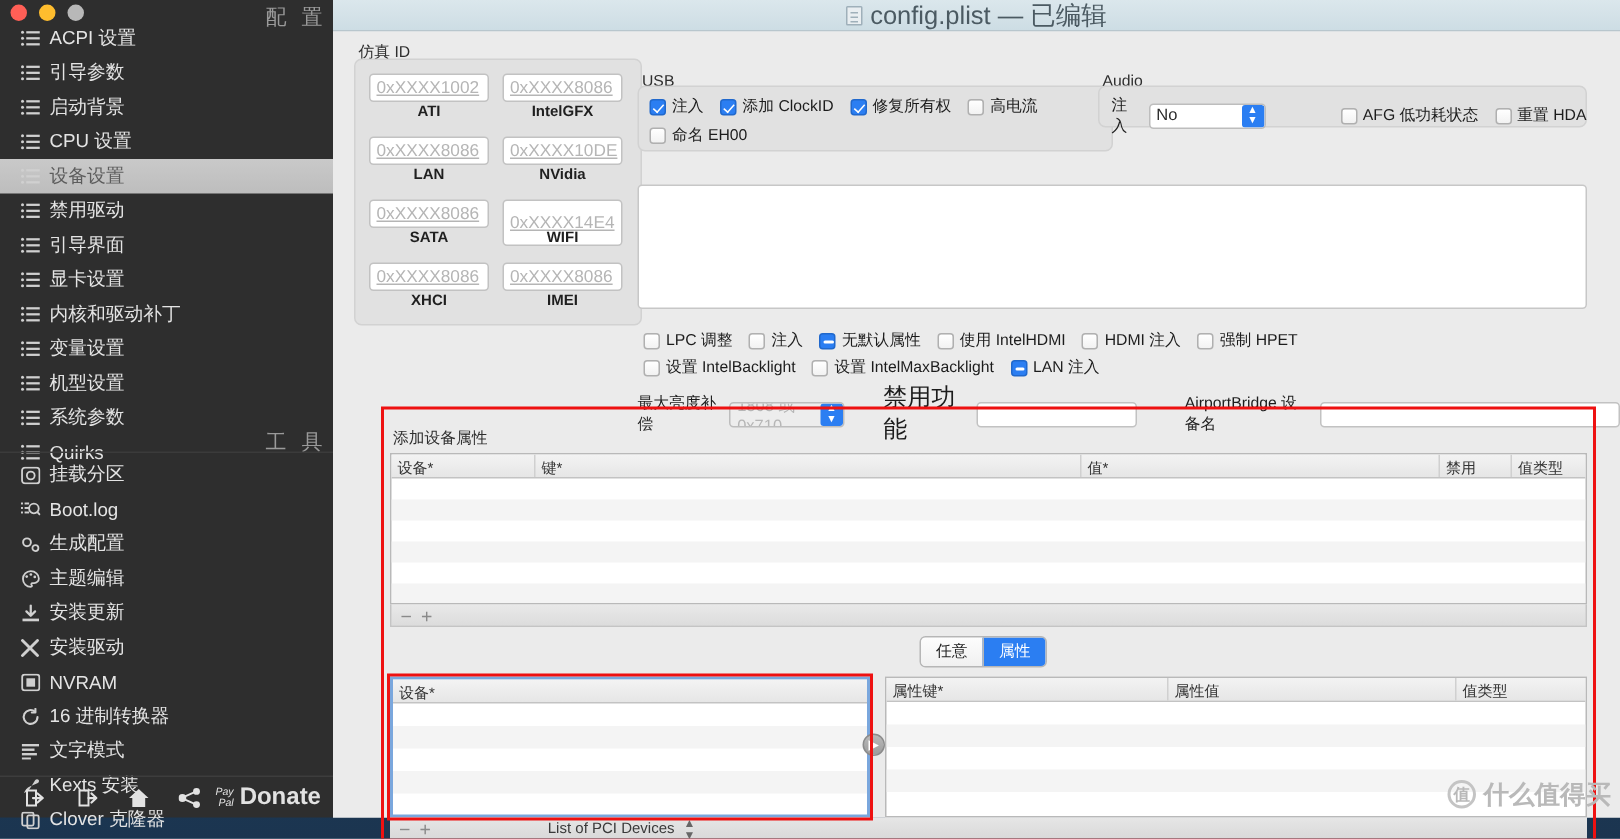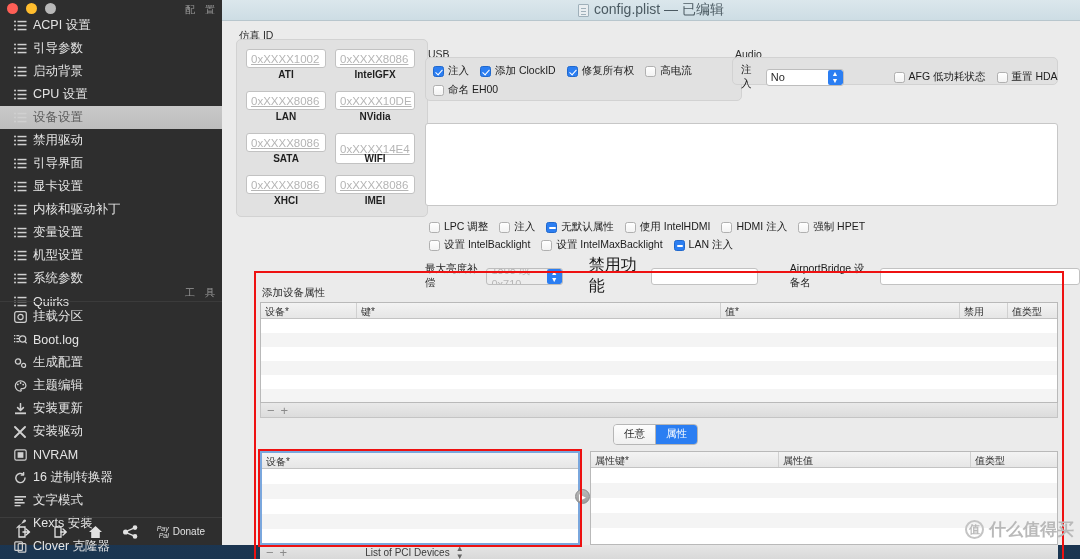--- a/index.html
+++ b/index.html
@@ -25,21 +25,21 @@
   }
   .traffic {
     position: absolute; left: 7px; top: 3px; display: flex; gap: 8px; align-items: center;
   }
   .dot { width: 11px; height: 11px; border-radius: 50%; }
   .dot.r { background: #ff5f56; }
   .dot.y { background: #ffbd2e; }
   .dot.g { background: #b8b8b8; }
 
   .corner-label {
-    position: absolute; color: #9a9a9a; font-size: 10px; letter-spacing: 1px;
+    position: absolute; color: #9a9a9a; font-size: 14px; letter-spacing: 1px;
     user-select: none;
     font-family: Liberation Mono, monospace;
   }
   .corner-label.cfg { right: 6px; top: 3px; }
   .corner-label.tools { right: 6px; top: 286px; }
   .corner-label span { display: inline-block; margin-left: 9px; }
 
   .nav { position: absolute; left: 0; top: 14px; width: 222px; }
   .nav-item {
     height: 23px; display: flex; align-items: center; padding-left: 14px;
@@ -70,34 +70,34 @@
     position: absolute; left: 0; bottom: 0; width: 222px; height: 28px;
     border-top: 1px solid #3d3d3d;
     display: flex; align-items: center; gap: 0; padding: 0 8px;
   }
   .dock-btn {
     flex: 1; display: flex; align-items: center; justify-content: center;
     color: #e2e2e2;
   }
   .dock-btn.donate { flex: 1.9; gap: 4px; }
   .paypal { font-size: 7px; line-height: 7px; font-style: italic; text-align: right; }
-  .donate-text { font-size: 10px; font-weight: normal; }
+  .donate-text { font-size: 16px; font-weight: bold; }
 
   
   .window {
     position: absolute; left: 222px; top: 0; width: 858px; height: 545px;
     background: #ebebeb;
   }
   .titlebar {
     height: 21px; width: 858px;
     background: linear-gradient(180deg,#dbe7ec,#cddde4);
     display: flex; align-items: center; justify-content: center; gap: 5px;
     border-bottom: 1px solid #b8c6cd;
   }
-  .title-text { font-size: 14px; color: #4b5a62; }
+  .title-text { font-size: 17px; color: #4b5a62; }
   .doc-ico {
     width: 11px; height: 13px; background: #e9eef1; border: 1px solid #9fb0ba;
     border-radius: 1px; position: relative;
   }
   .doc-ico::after {
     content: ""; position: absolute; left: 2px; top: 3px; right: 2px; height: 1px;
     background: #9fb0ba; box-shadow: 0 3px 0 #9fb0ba, 0 6px 0 #9fb0ba;
   }
 
   .content { position: relative; width: 858px; height: 524px; background: #ebebeb; }

